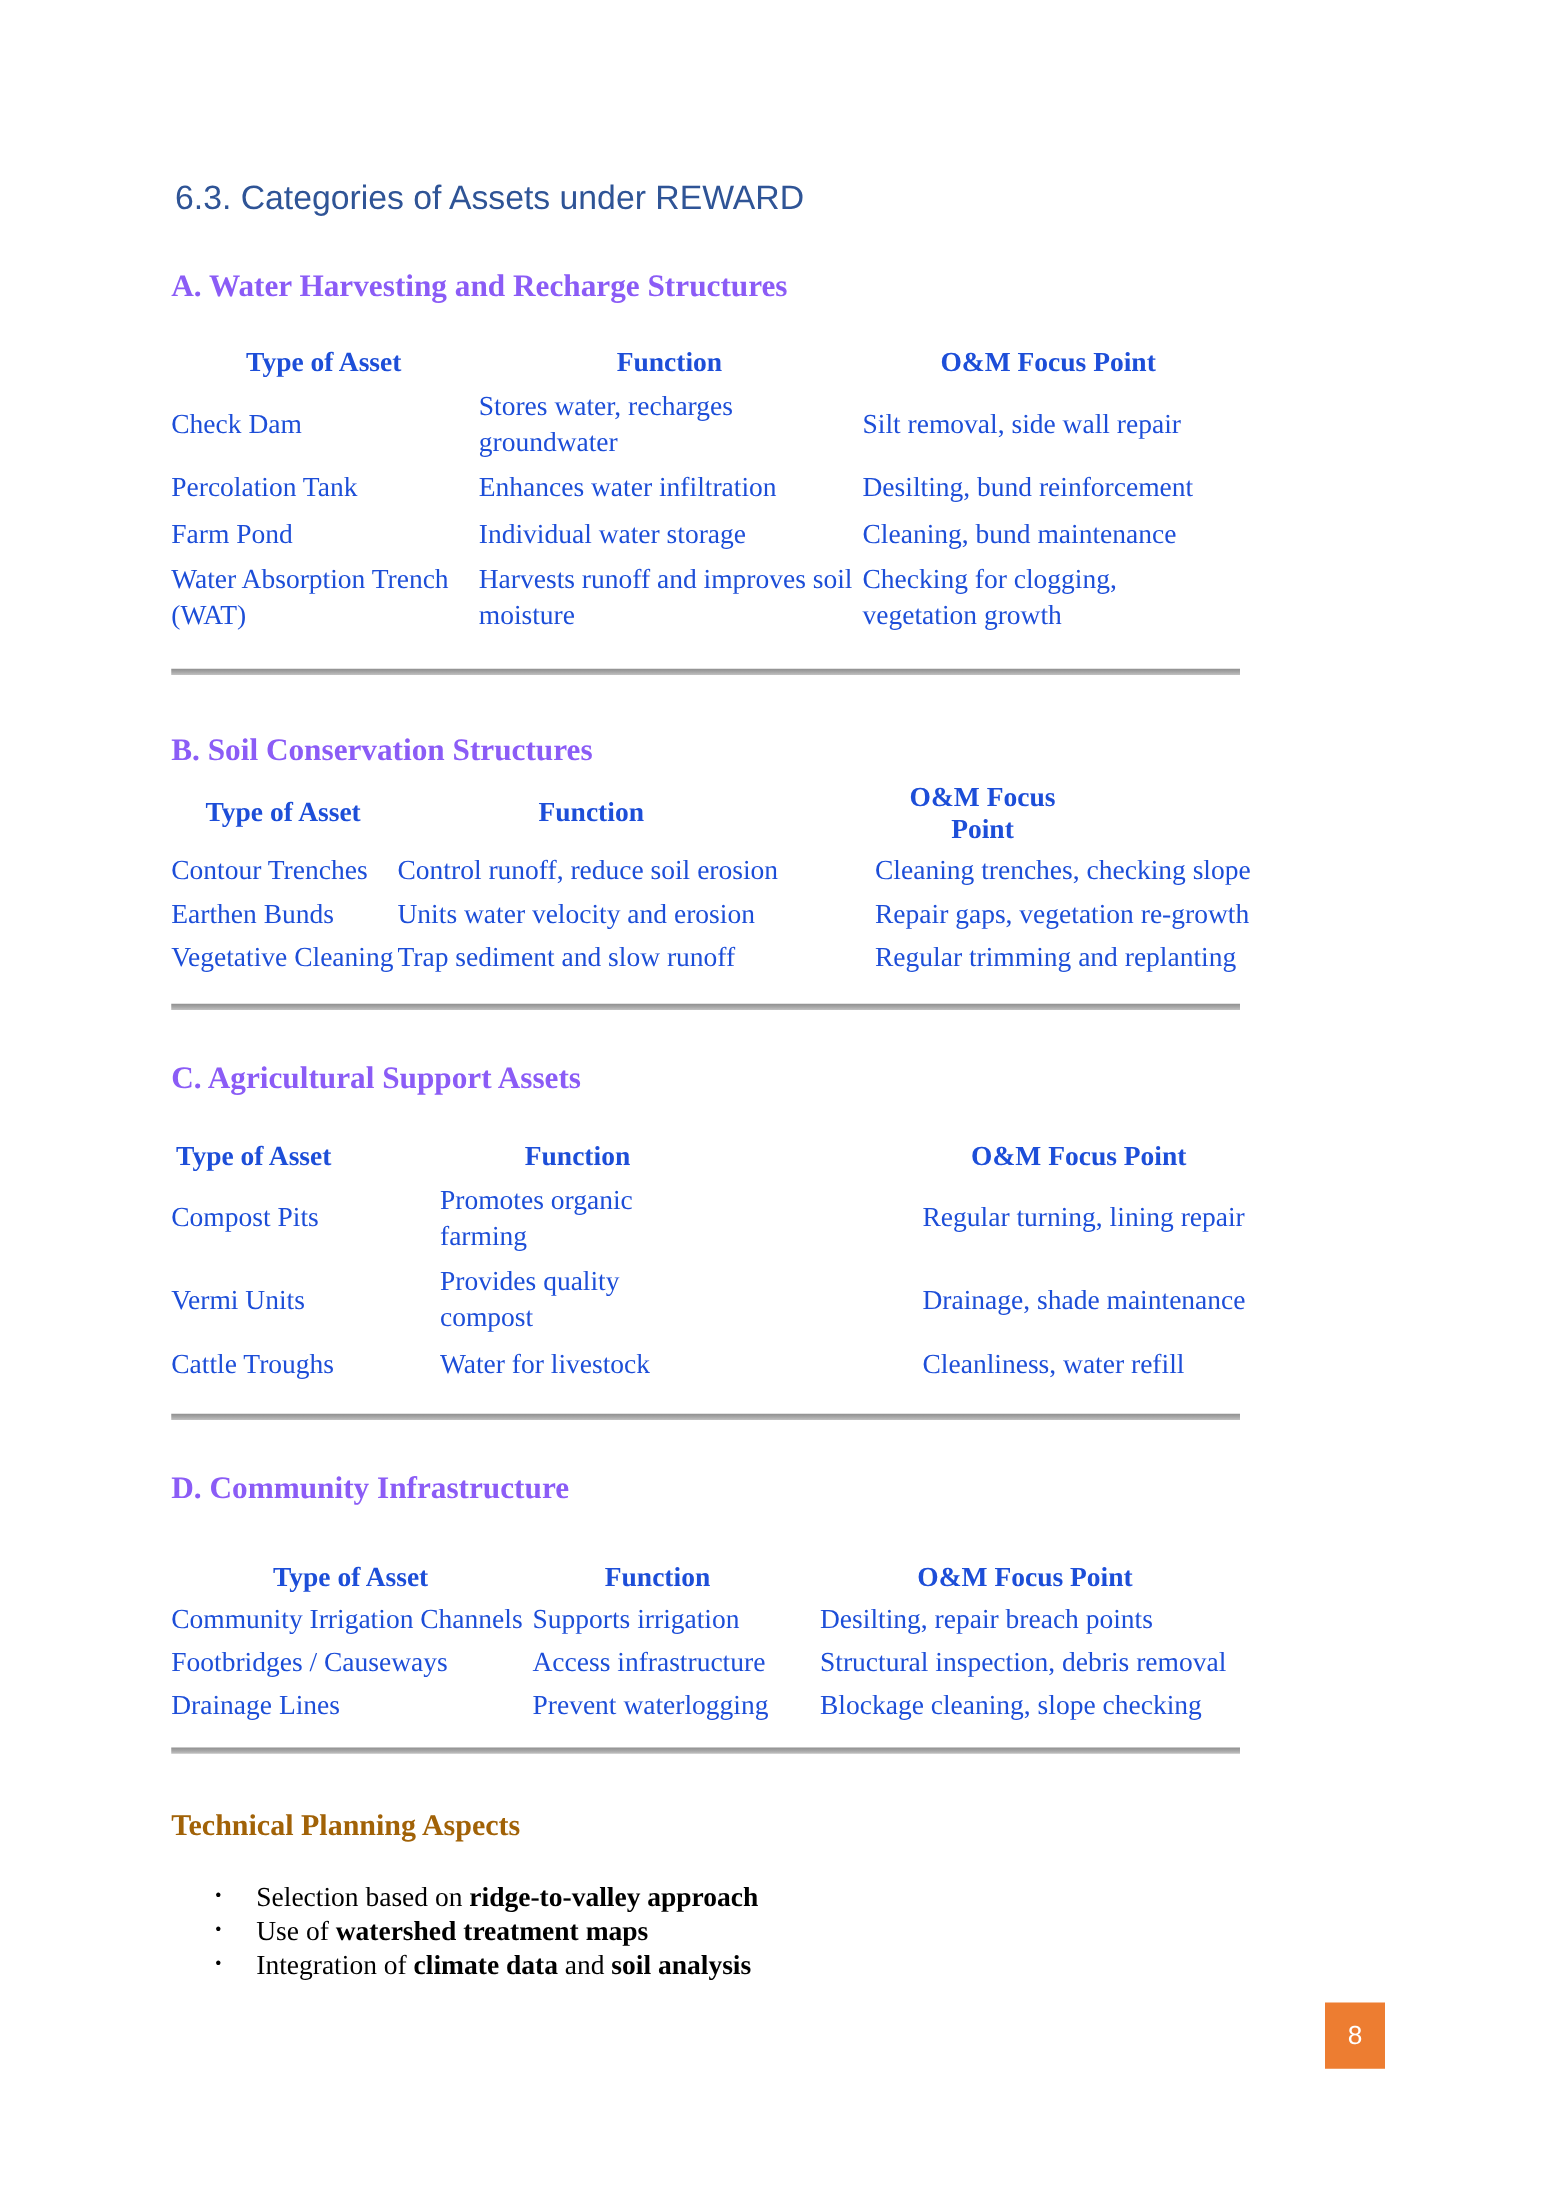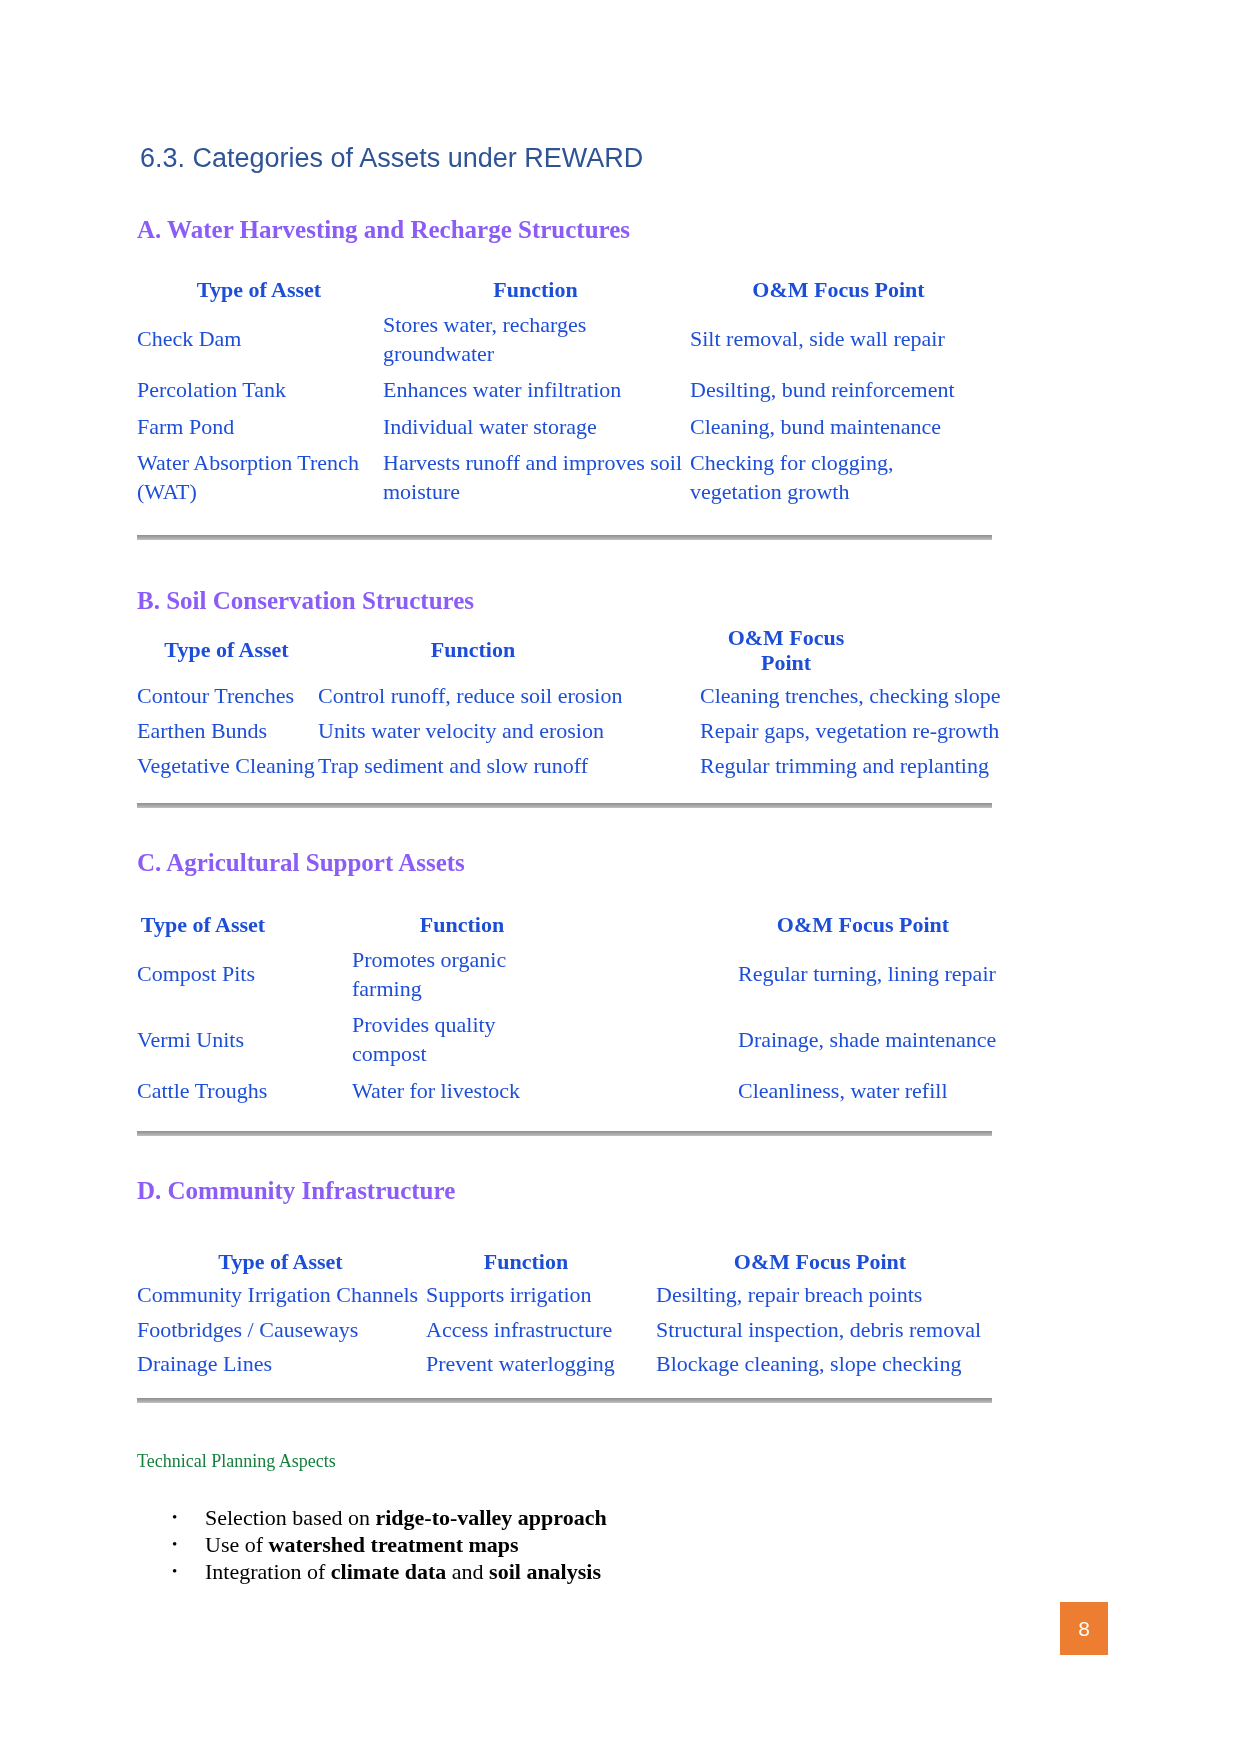--- a/index.html
+++ b/index.html
@@ -78,24 +78,24 @@
     background: linear-gradient(180deg, #8f8f8f 0%, #a8a8a8 55%, #c2c2c2 100%);
   }
   .dv1 { margin-top: 24px; }
   .dv2 { margin-top: 20px; }
   .dv3 { margin-top: 22px; }
   .dv4 { margin-top: 16px; }
 
   .tech-title {
     margin: 0;
     margin-top: 42px;
-    font-size: 18px;
-    font-weight: normal;
+    font-size: 24px;
+    font-weight: bold;
     line-height: 33px;
-    color: #15803d;
+    color: #a16207;
   }
   ul.bullets { margin: 26px 0 0 0; padding: 0; list-style: none; }
   .bullets li { display: flex; font-size: 22px; line-height: 27px; color: #000; }
   .bullet-marker {
     flex: 0 0 auto;
     width: 33px;
     margin-left: 35px;
     font-size: 15px;
     line-height: 27px;
   }

